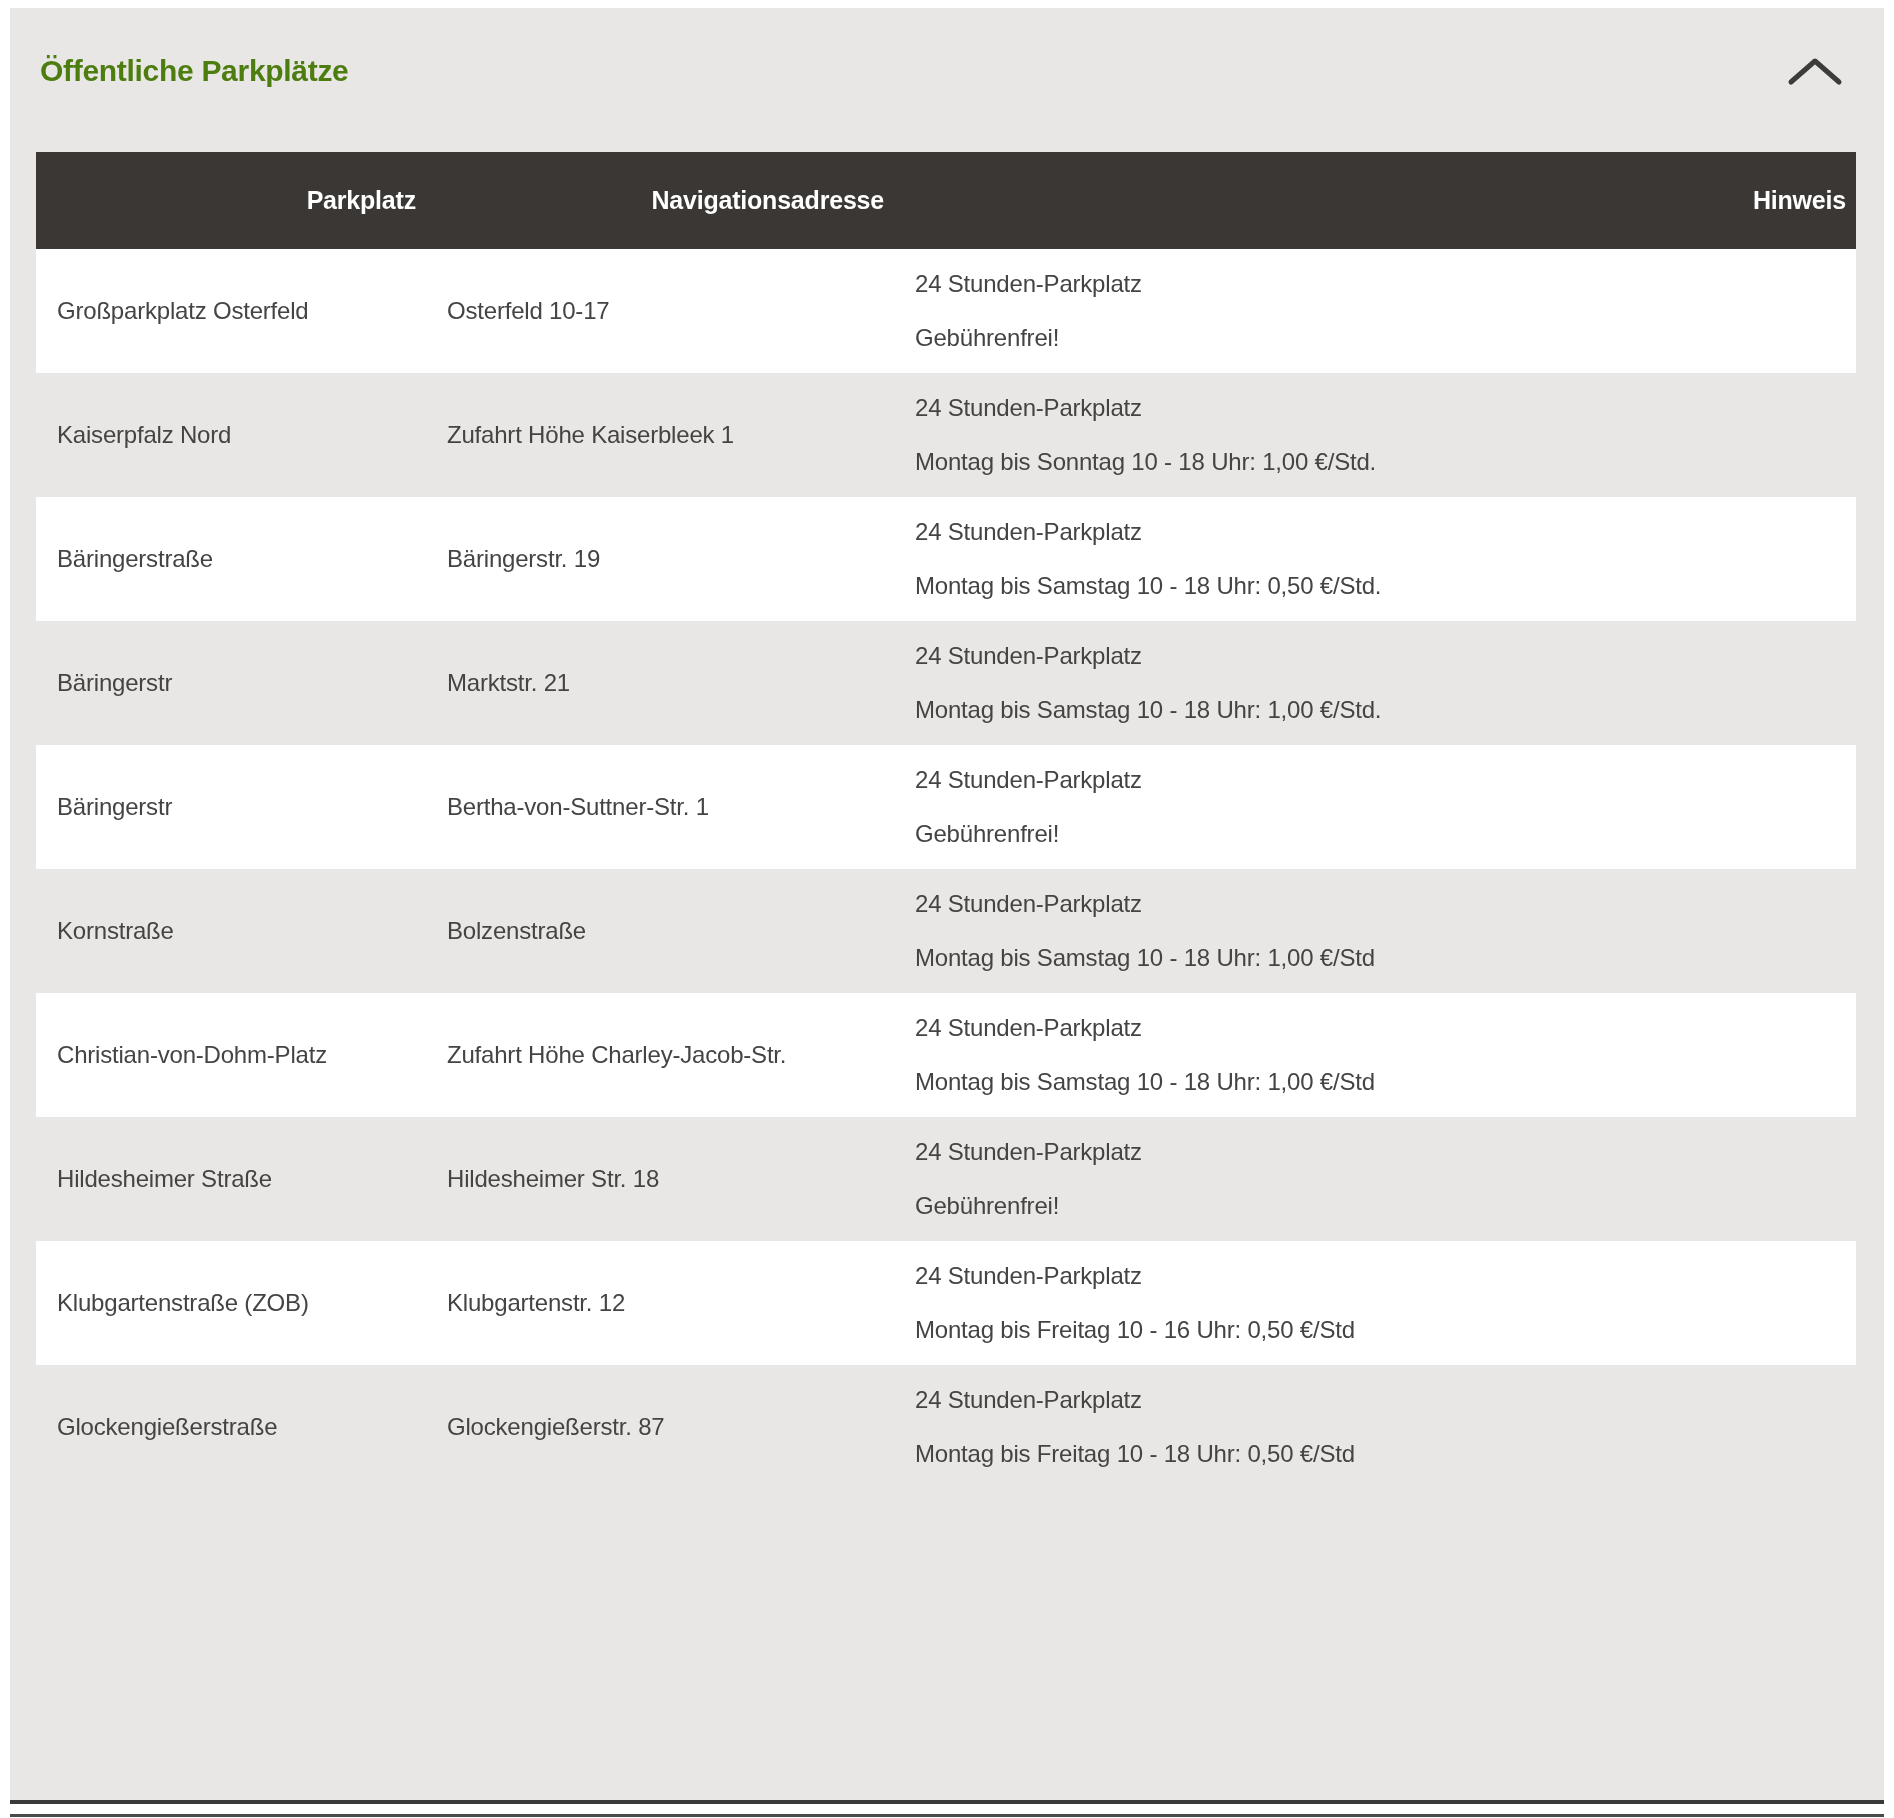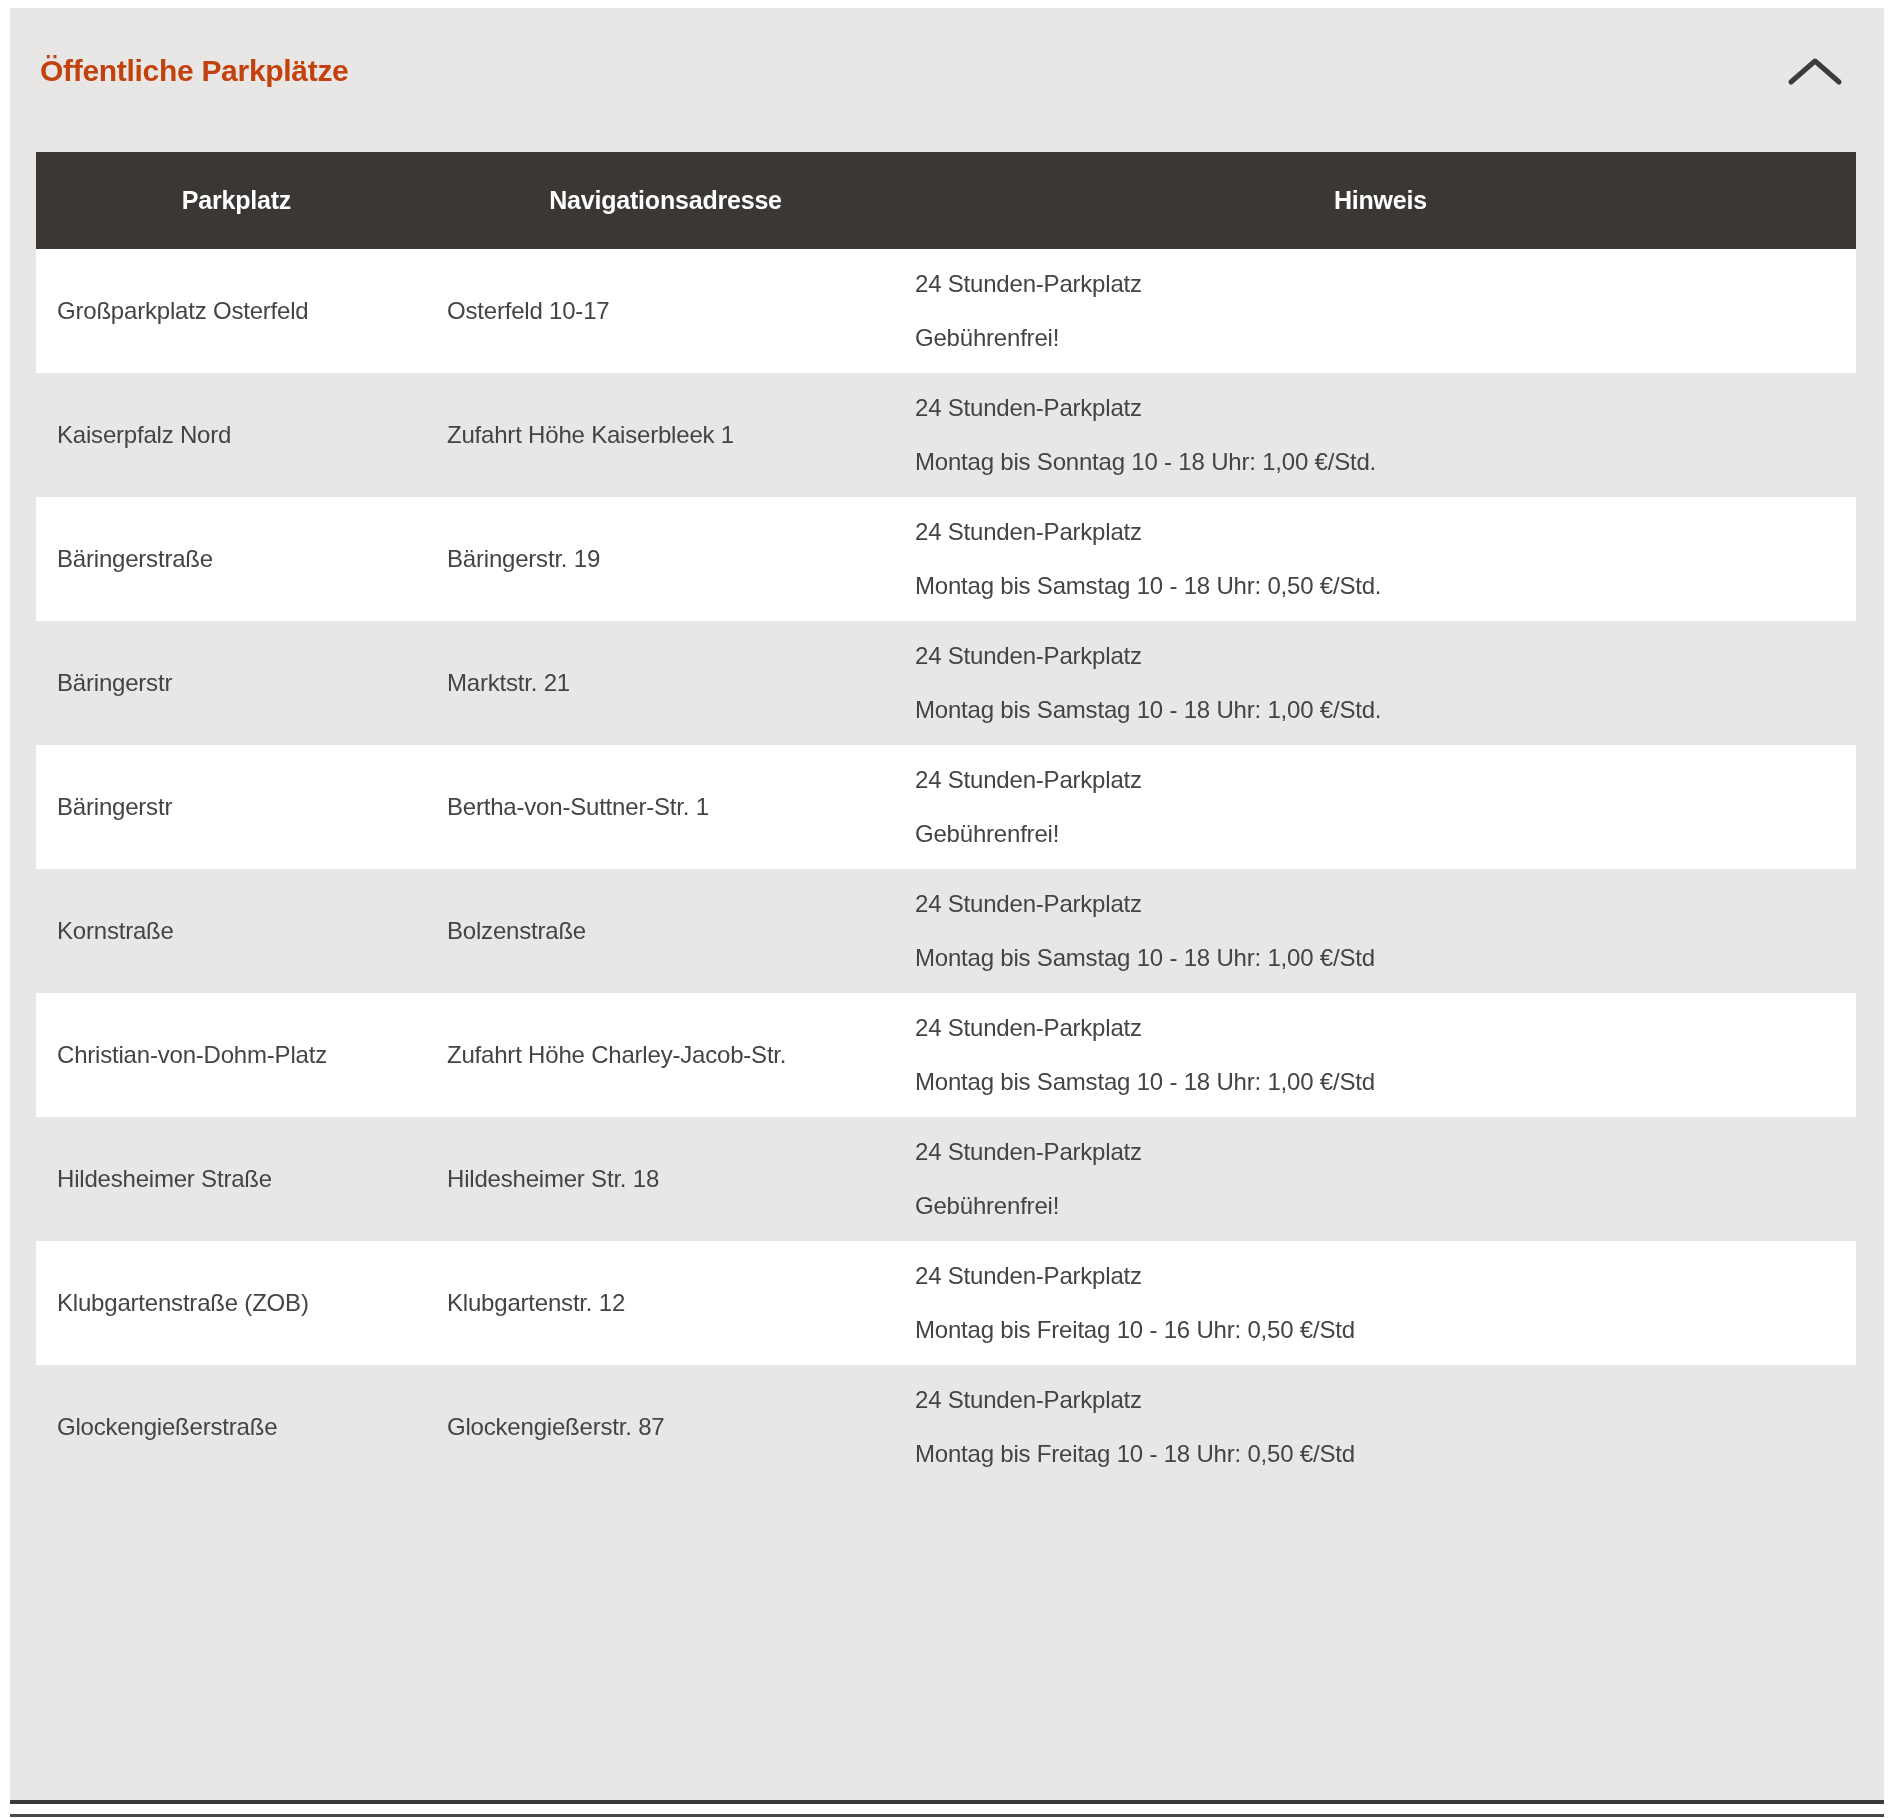--- a/index.html
+++ b/index.html
@@ -28,21 +28,21 @@
   .panel-header {
     display: flex;
     align-items: center;
     justify-content: space-between;
     padding: 46px 40px 0 30px;
     cursor: pointer;
   }
   .panel-title {
     font-size: 30px;
     font-weight: bold;
-    color: #c2410c;
+    color: #4d7c0f;
     letter-spacing: -0.3px;
     margin: 0;
   }
   .collapse-btn {
     background: transparent;
     border: none;
     padding: 0;
     margin: 0;
     cursor: pointer;
     line-height: 0;
@@ -53,21 +53,21 @@
   table.parking {
     width: 1820px;
     border-collapse: collapse;
     table-layout: fixed;
   }
   table.parking thead th {
     background: #3a3734;
     color: #ffffff;
     font-size: 25px;
     font-weight: bold;
-    text-align: center;
+    text-align: right;
     height: 97px;
     padding: 0 10px 0 21px;
     letter-spacing: -0.2px;
   }
   table.parking tbody tr:nth-child(odd)  { background: #ffffff; }
   table.parking tbody tr:nth-child(even) { background: #e8e7e5; }
   table.parking tbody td {
     height: 124px;
     vertical-align: middle;
     font-size: 24px;

